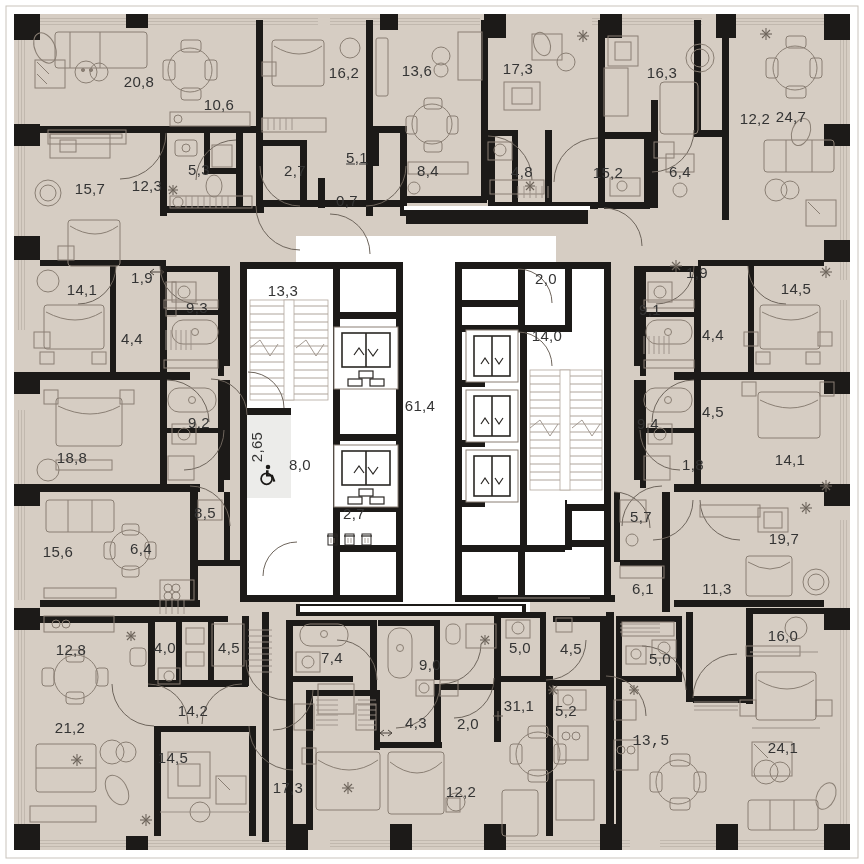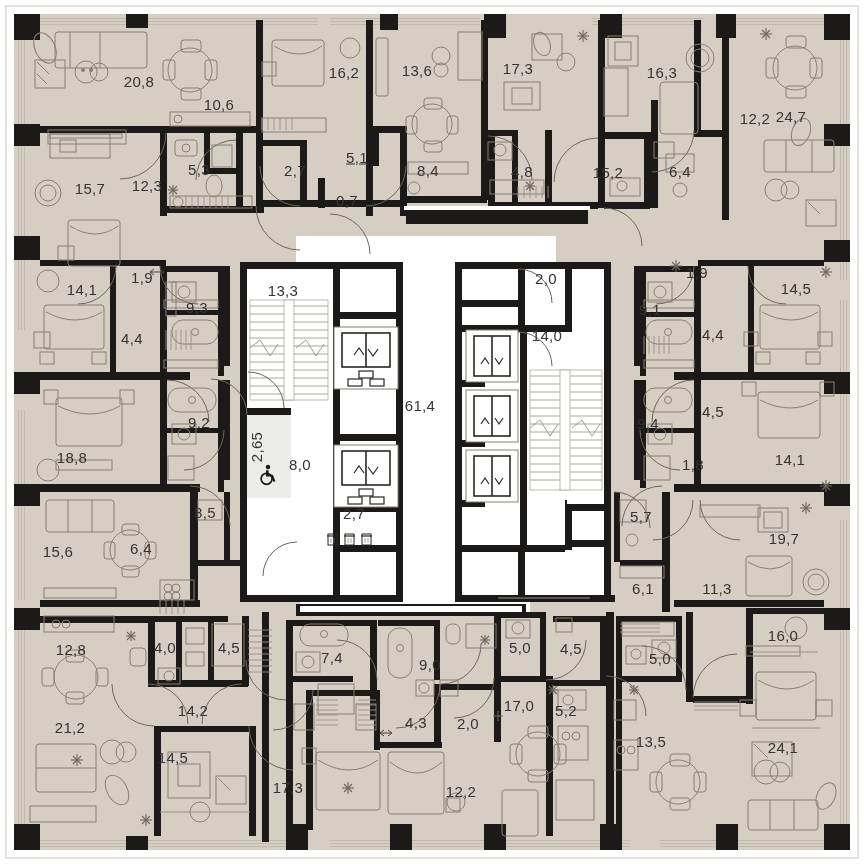--- a/index.html
+++ b/index.html
@@ -991,24 +991,24 @@
       <div class="room-label" style="left: 193px; top: 710px;">14,2</div>
       <div class="room-label" style="left: 173px; top: 757px;">14,5</div>
       <div class="room-label" style="left: 288px; top: 787px;">17,3</div>
       <div class="room-label" style="left: 332px; top: 657px;">7,4</div>
       <div class="room-label" style="left: 430px; top: 664px;">9,0</div>
       <div class="room-label" style="left: 416px; top: 722px; text-align: center;">4,3</div>
       <div class="room-label" style="left: 468px; top: 723px;">2,0</div>
       <div class="room-label" style="left: 461px; top: 791px;">12,2</div>
       <div class="room-label" style="left: 520px; top: 647px;">5,0</div>
       <div class="room-label" style="left: 571px; top: 648px;">4,5</div>
-      <div class="room-label" style="left: 519px; top: 705px;">17,0</div>
+      <div class="room-label" style="left: 519px; top: 705px;">31,1</div>
       <div class="room-label" style="left: 566px; top: 710px;">5,2</div>
       <div class="room-label" style="left: 660px; top: 658px;">5,0</div>
-      <div class="room-label" style="left: 651px; top: 741px;">13,5</div>
+      <div class="room-label" style="left: 651px; top: 741px; font-family: Liberation Mono, monospace;">13,5</div>
       <div class="room-label" style="left: 783px; top: 747px;">24,1</div>
     </div>
 
   <div class="room-label core" style="left:420px;top:405px;">61,4</div>
   <div class="room-label core" style="left:283px;top:290px;">13,3</div>
   <div class="room-label core" style="left:300px;top:464px;">8,0</div>
   <div class="room-label core" style="left:339px;top:513px;margin-left:15px;">2,7</div>
   <div class="room-label core rot" style="left:256px;top:447px;">2,65</div>
   <div class="room-label core" style="left:546px;top:278px;">2,0</div>
   <div class="room-label core" style="left:547px;top:335px;">14,0</div>

